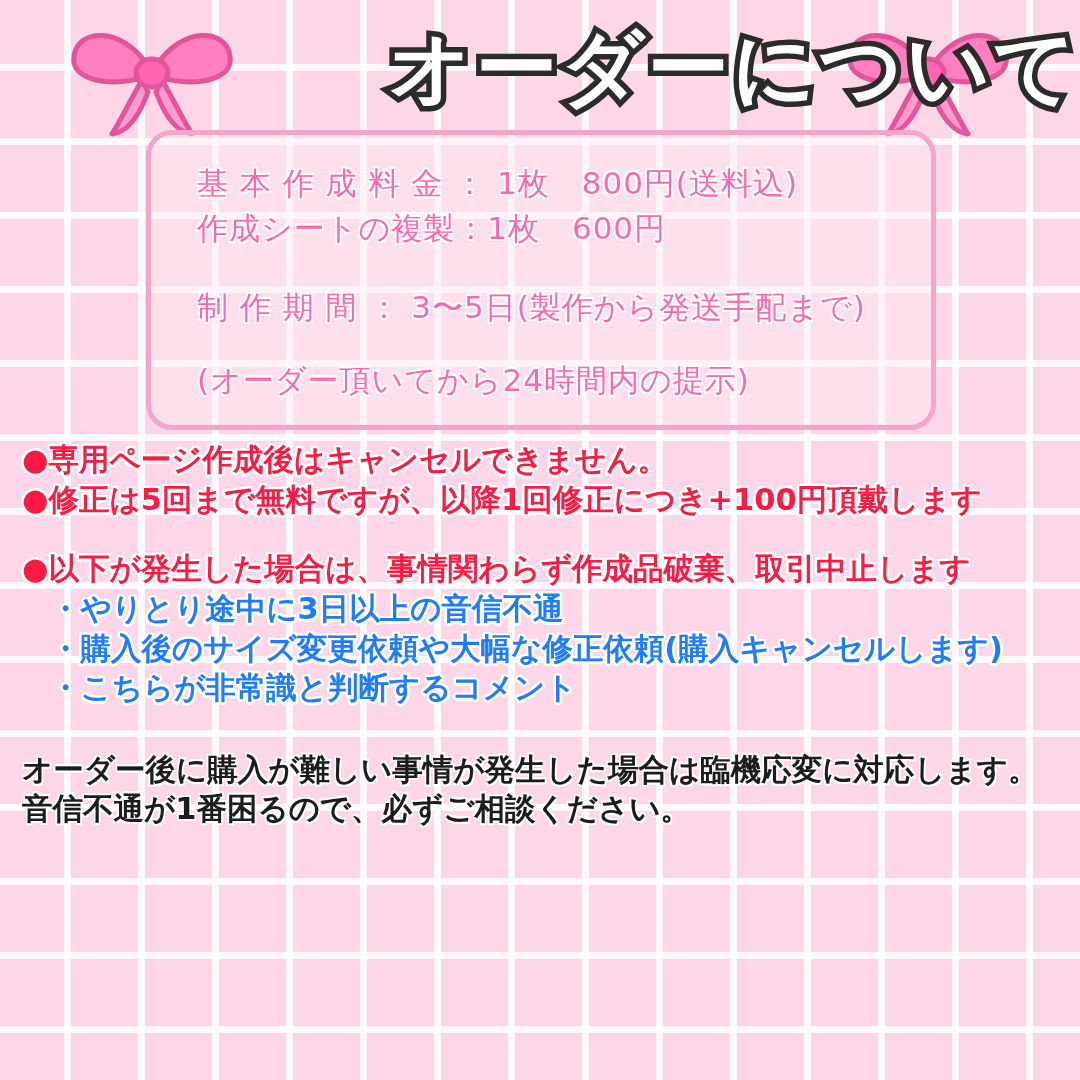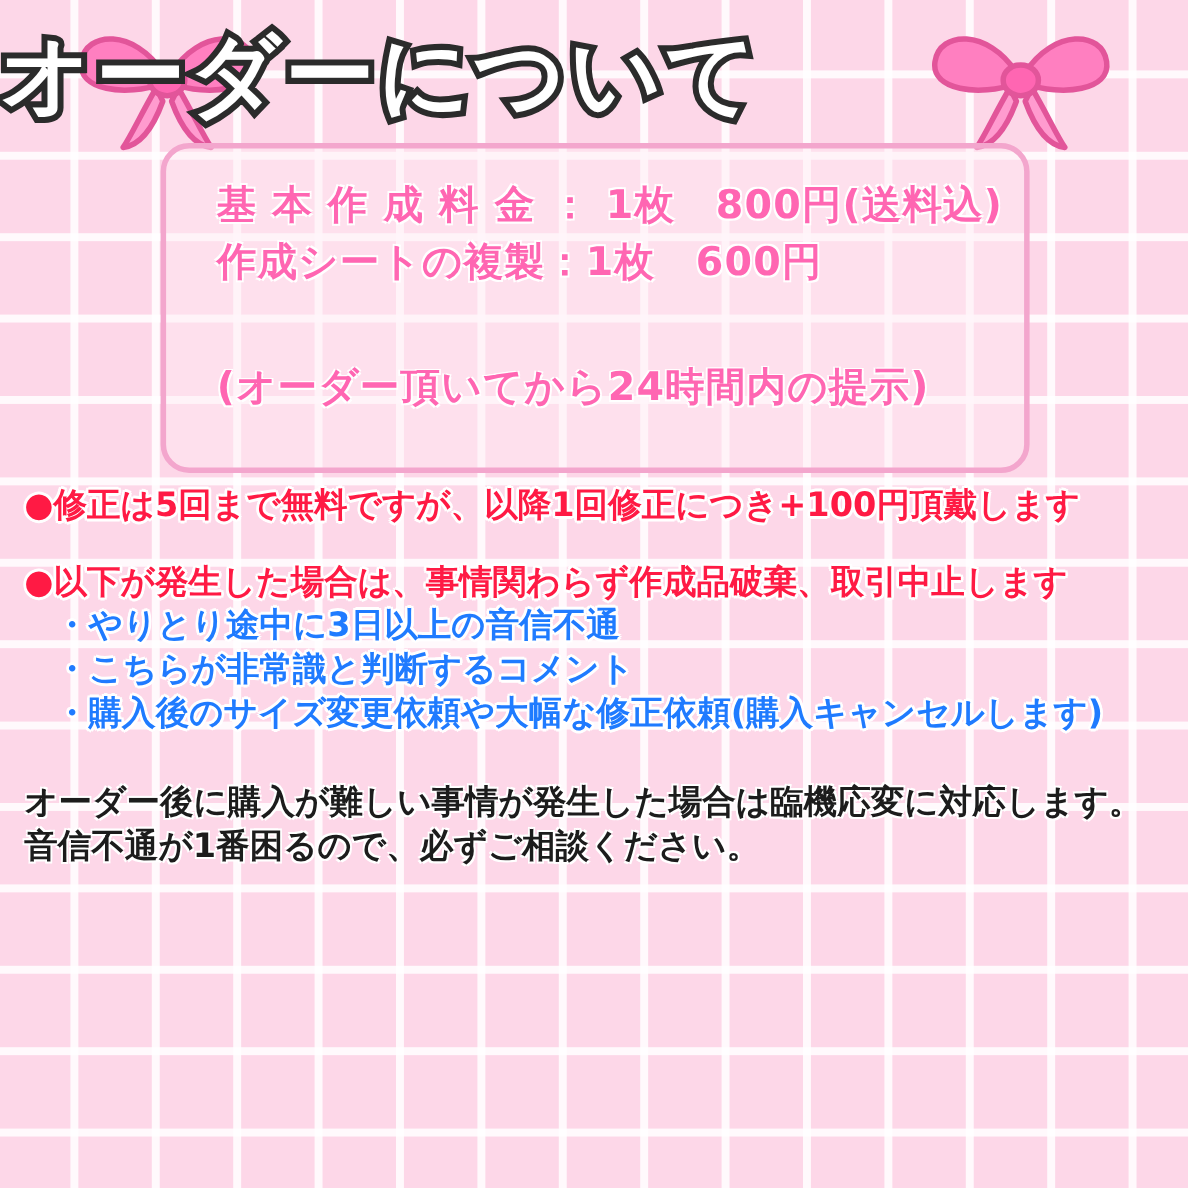--- a/index.html
+++ b/index.html
@@ -30,21 +30,21 @@
   
   .title-area {
     position: relative;
     height: 128px;
   }
   .title-text {
     position: absolute;
     left: 0;
     right: 0;
     top: 14px;
-    text-align: left;
+    text-align: right;
     font-family: "DejaVu Sans", sans-serif;
     font-size: 82px;
     font-weight: bold;
     letter-spacing: 3px;
     color: #ffffff;
     -webkit-text-stroke: 11px #2b2b2b;
     paint-order: stroke fill;
     text-shadow: 0 0 0 #2b2b2b;
   }
 
@@ -64,22 +64,22 @@
     top: 130px;
     width: 790px;
     height: 300px;
     box-sizing: border-box;
     border: 5px solid #f3a6cd;
     border-radius: 26px;
     background: rgba(255, 235, 245, 0.45);
     padding: 26px 30px 0 46px;
   }
   .info-line {
-    font-size: 36px;
-    font-weight: bold;
+    font-size: 31px;
+    font-weight: normal;
     color: #ff66b2;
     letter-spacing: 1px;
     line-height: 1.45;
     white-space: nowrap;
     text-shadow:
       -1.6px -1.6px 0 #ffffff, 1.6px -1.6px 0 #ffffff,
       -1.6px 1.6px 0 #ffffff, 1.6px 1.6px 0 #ffffff;
   }
   .info-gap-a { height: 34px; }
   .info-gap-b { height: 28px; }
@@ -149,33 +149,35 @@
         <ellipse cx="90" cy="55" rx="16" ry="14" fill="#ff66b2"></ellipse>
       </g>
     </svg>
     <div class="title-text">オーダーについて</div>
   </div>
 
   <div class="info-card">
     <div class="info-line">基 本 作 成 料 金 ： 1枚　800円(送料込)</div>
     <div class="info-line">作成シートの複製：1枚　600円</div>
     <div class="info-gap-a"></div>
+    <div class="info-line">制 作 期 間 ： 3〜5日(製作から発送手配まで)</div>
     <div class="info-gap-b"></div>
     <div class="info-line">(オーダー頂いてから24時間内の提示)</div>
   </div>
 
   <div class="body-area">
+    <div class="line red">●専用ページ作成後はキャンセルできません。</div>
     <div class="line red">●修正は5回まで無料ですが、以降1回修正につき+100円頂戴します</div>
 
     <div class="gap-md"></div>
 
     <div class="line red">●以下が発生した場合は、事情関わらず作成品破棄、取引中止します</div>
     <div class="line blue">・やりとり途中に3日以上の音信不通</div>
+    <div class="line blue">・購入後のサイズ変更依頼や大幅な修正依頼(購入キャンセルします)</div>
     <div class="line blue">・こちらが非常識と判断するコメント</div>
-    <div class="line blue">・購入後のサイズ変更依頼や大幅な修正依頼(購入キャンセルします)</div>
 
     <div class="gap-lg"></div>
 
     <div class="line dark">オーダー後に購入が難しい事情が発生した場合は臨機応変に対応します。</div>
     <div class="line dark">音信不通が1番困るので、必ずご相談ください。</div>
 
     <div class="gap-lg"></div>
 
 
     <div class="gap-lg"></div>

